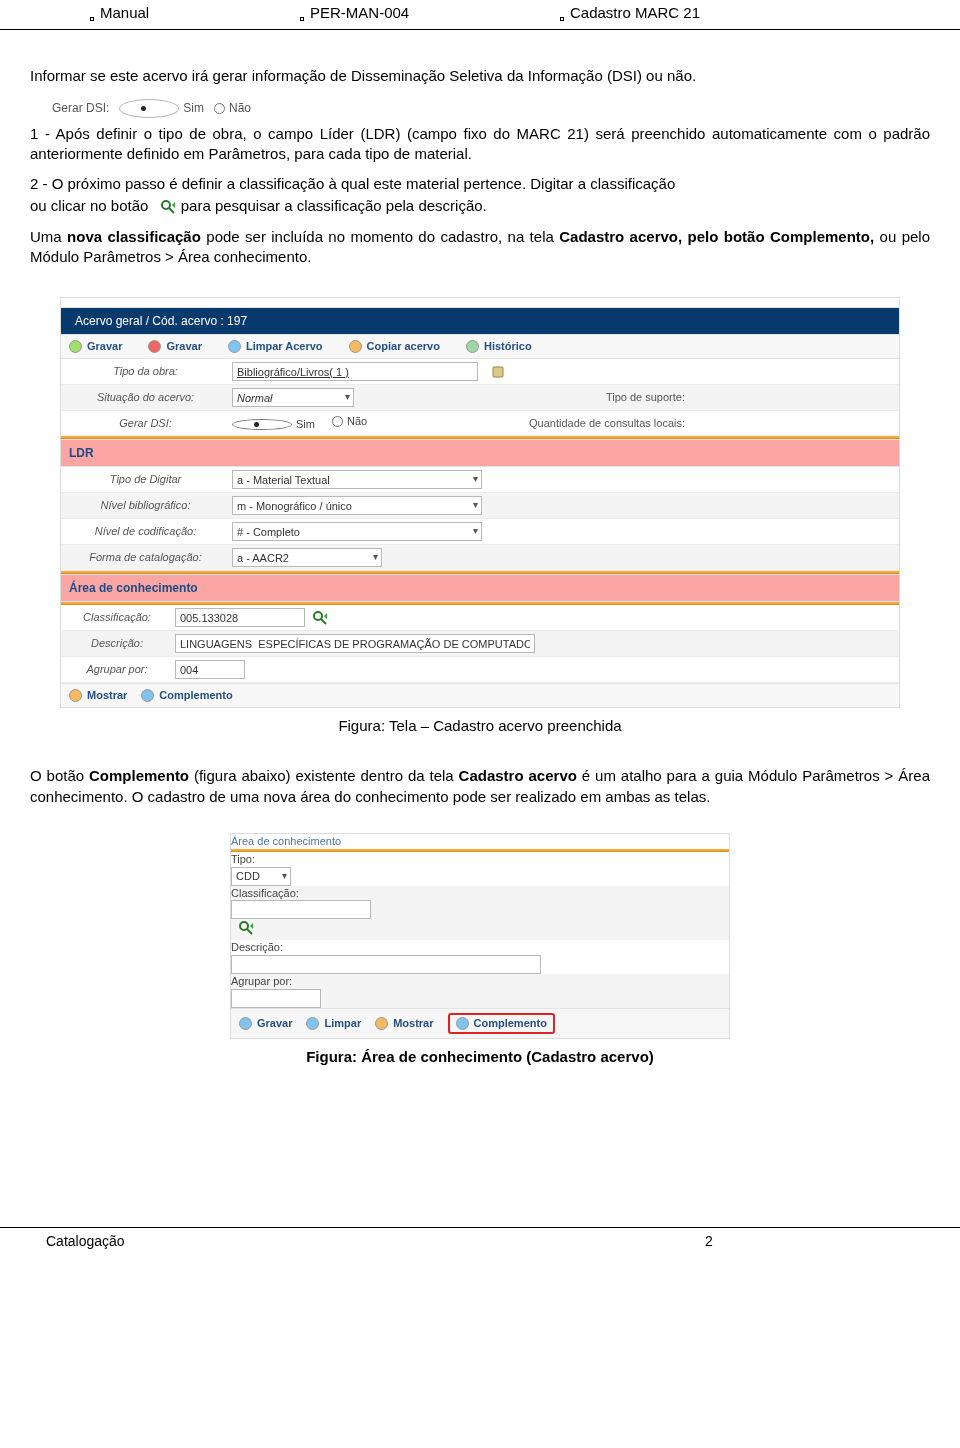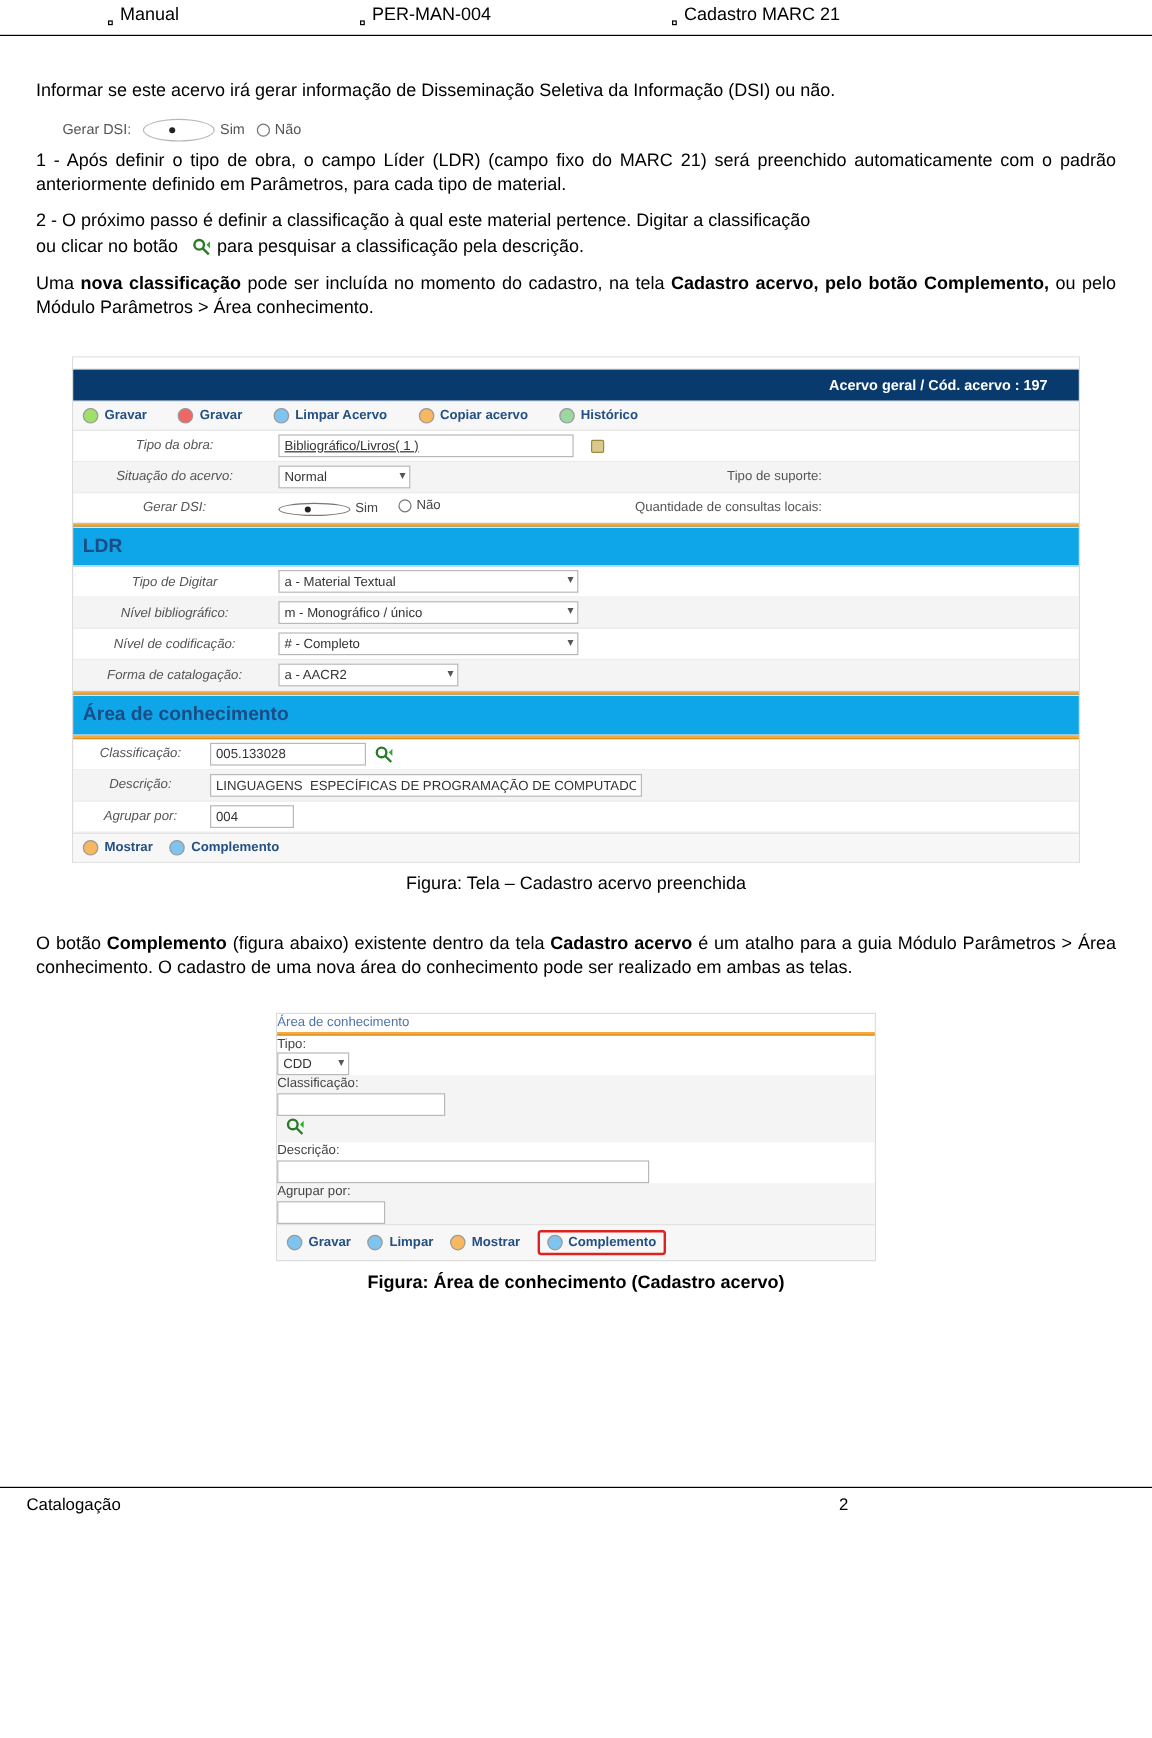--- a/index.html
+++ b/index.html
@@ -48,24 +48,23 @@
     border: 1px solid #dcdcdc;
     background: #fff;
     font-family: Tahoma, Verdana, sans-serif;
     font-size: 11px;
     color: #444;
   }
   .mock .topstrip { height:10px; background:#fff; border-bottom:1px solid #e3e3e3; }
   .mock .bar-navy {
     background: #083a6e;
     color: #fff;
-    font-weight: bold;
-    padding: 5px 26px;
+    font-weight: normal;
+    padding: 5px 14px;
     font-size: 12px;
-    text-align: right;
   }
   .mock .toolbar {
     display:flex; align-items:center; gap:26px;
     padding: 4px 8px;
     border-top: 1px solid #e3e3e3;
     border-bottom: 1px solid #e3e3e3;
     background: #f7f7f7;
   }
   .tbtn { display:inline-flex; align-items:center; gap:5px; color:#244f82; font-weight:bold; cursor:pointer; }
   .ticon { width:13px; height:13px; border-radius:50%; display:inline-block; border:1px solid #999; }
@@ -80,22 +79,22 @@
     padding: 3px 6px;
     border-bottom: 1px solid #ececec;
   }
   .mock .row .lbl { width:165px; text-align:center; padding-right:8px; color:#555;font-style:italic; }
   .mock .row .val { flex:0 0 auto; }
   .mock .row .lbl2 { margin-left:auto; padding-right:8px; color:#555; }
   .alt { background:#f4f4f4; }
   .stripe { height:3px; background:#f3a93c; border-bottom:1px solid #d88f1e; }
 
   .mock .section-head {
-    background:#0ea5e9; color:#1a4d86; font-weight:bold;
-    padding:5px 8px; font-size:16px;
+    background:#fca5a5; color:#1a4d86; font-weight:bold;
+    padding:5px 8px; font-size:12px;
     border-top:1px solid #e3e3e3; border-bottom:1px solid #e3e3e3;
   }
 
   .inp {
     border:1px solid #b8b8b8; background:#fff; color:#333;
     font: 11px Tahoma, Verdana, sans-serif;
     padding: 2px 4px; height:19px;
   }
   .sel {
     border:1px solid #b8b8b8; background:#fff; color:#333;
@@ -133,21 +132,21 @@
     font-family: Tahoma, Verdana, sans-serif;
     font-size: 11px; color:#444;
   }
   .mock2 .row .lbl { width:120px; }
   .redbox { border:2px solid #d22; border-radius:3px; padding:1px 6px; display:inline-flex; align-items:center; gap:5px; }
 
   .page-footer {
     position: relative;
     margin-top: 160px;
     border-top: 1px solid #000;
-    display:flex; padding: 4px 30px 0 22px;
+    display:flex; padding: 4px 30px 0 46px;
     font-size: 14px;
   }
   .page-footer > div:nth-child(1){ flex:1; text-align:left; }
   .page-footer > div:nth-child(2){ flex:1; text-align:center; }
   .page-footer > div:nth-child(3){ flex:1; text-align:right; }
 </style>
 </head>
 <body>
 
 <div class="page-header">
@@ -233,21 +232,21 @@
       <div class="val"><input class="inp" style="width: 246px; text-decoration: underline;" value="Bibliográfico/Livros( 1 )"></div>
       <span class="search-ico" style="margin-left:12px">
         <svg viewBox="0 0 16 16">
             <rect x="2" y="3" width="10" height="10" rx="1" fill="#d9c98a" stroke="#9c8940"></rect>
           </svg>
       </span>
     </div>
 
     <div class="row alt">
       <div class="lbl">Situação do acervo:</div>
-      <div class="val"><span class="sel-wrap"><input class="sel" style="width: 110px;" value="Normal"></span></div>
+      <div class="val"><span class="sel-wrap"><input class="sel" style="width: 122px; font-style: italic;" value="Normal"></span></div>
       <div class="lbl2">Tipo de suporte:</div>
       <div style="width:200px"></div>
     </div>
 
     <div class="row">
       <div class="lbl">Gerar DSI:</div>
       <div class="val">
         <span class="radio-ui">
             <span class="r sel"></span>
             <span>Sim</span>

